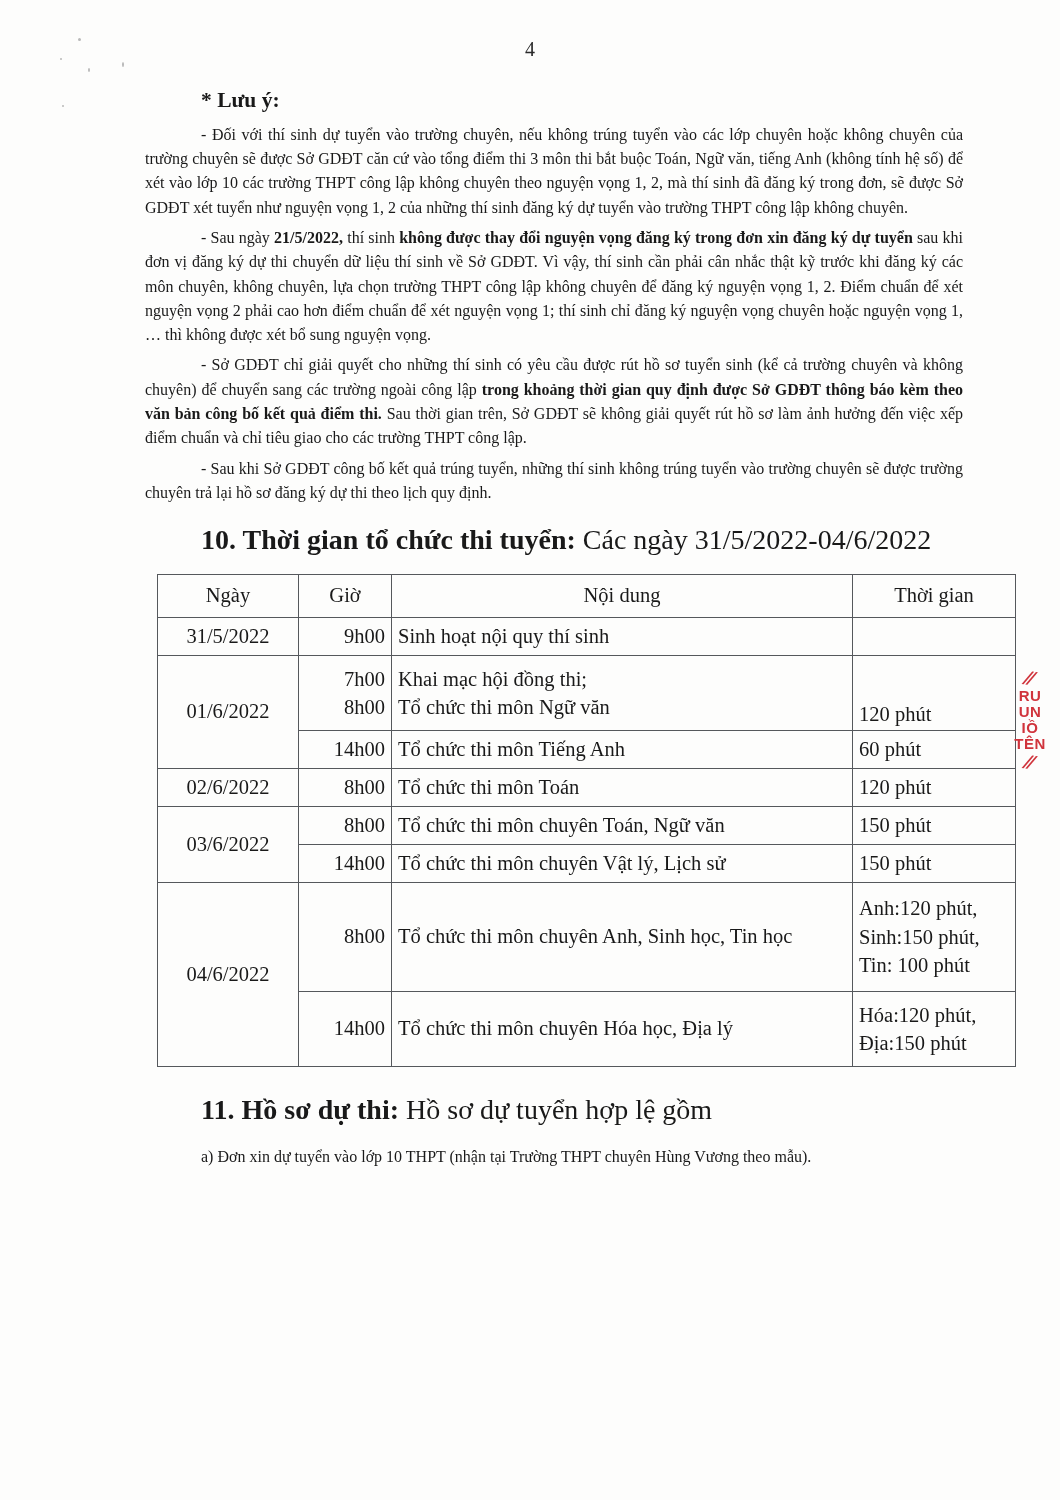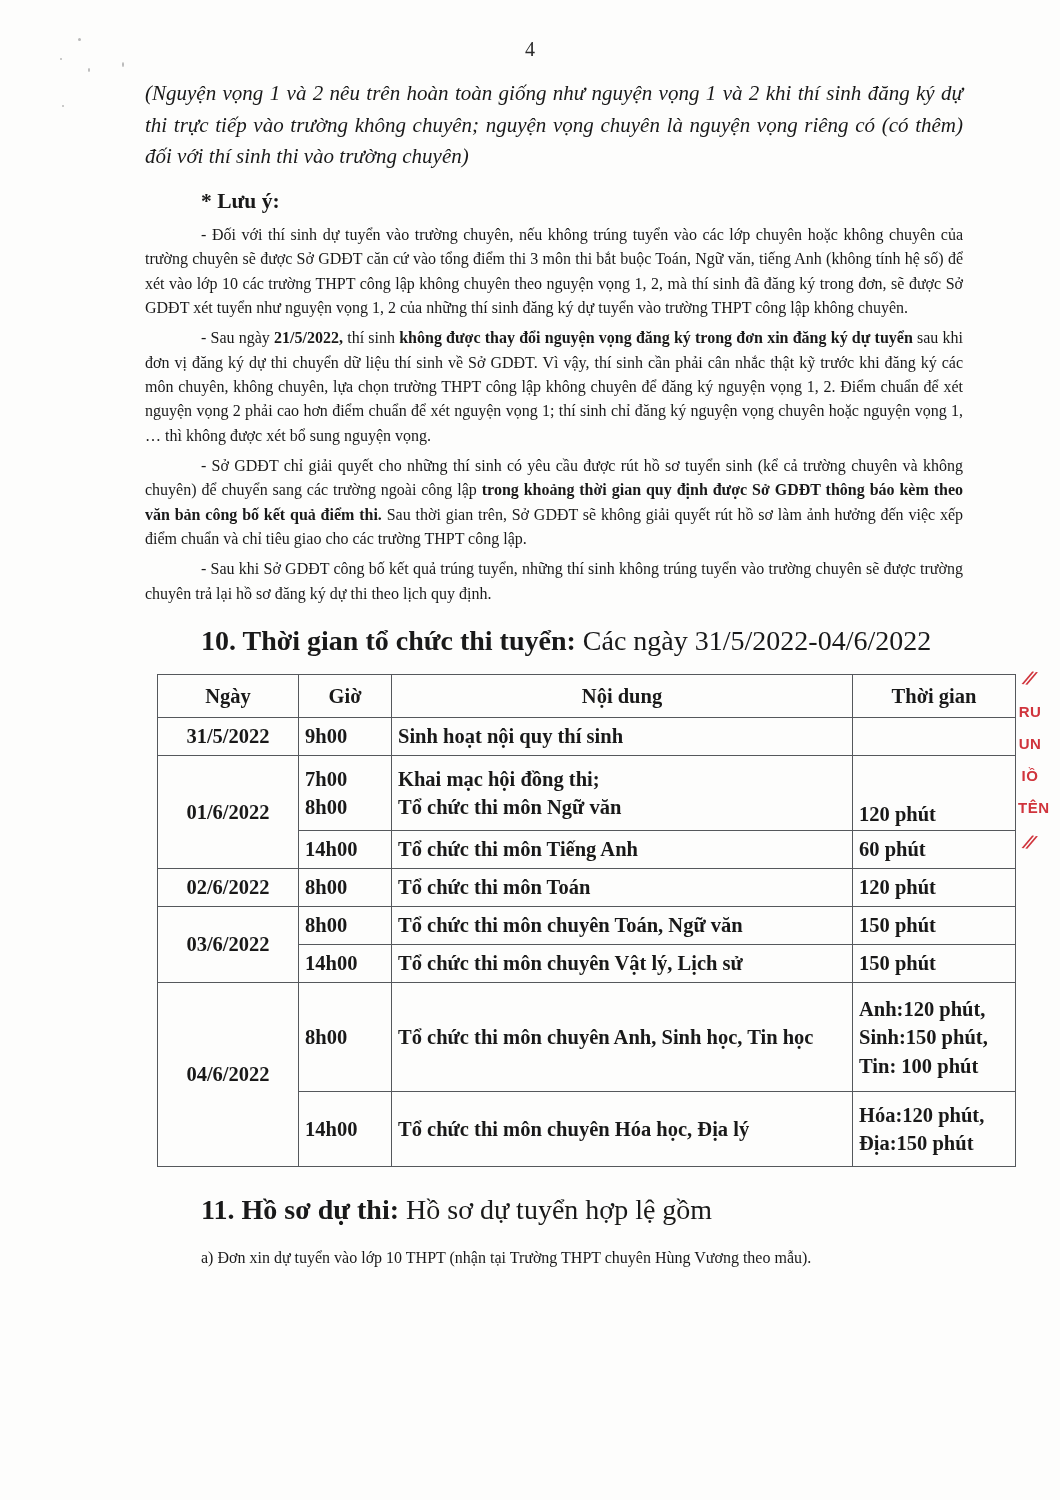--- a/index.html
+++ b/index.html
@@ -75,25 +75,25 @@
   table.sched {
     border-collapse: collapse;
     width: 806px;
     table-layout: fixed;
     font-size: 20.5px;
     color: #191919;
   }
   table.sched td, table.sched th {
     border: 1.4px solid #55585c;
     padding: 2px 6px;
-    font-weight: bold;
+    font-weight: normal;
     vertical-align: middle;
   }
   .c-date   { width: 128px; text-align: center; }
-  .c-time   { width: 80px;  text-align: left; }
+  .c-time   { width: 80px;  text-align: right; }
   .c-cont   { width: 448px; text-align: left; padding-left: 10px; }
   .c-dur    { width: 150px; text-align: left; }
   .th-row td { text-align: center; height: 38px; }
   .row-h    { height: 38px; }
   .multi-line { line-height: 1.38; }
   .tall-cell { height: 104px; }
   .mid-cell  { height: 70px; }
 
   
   .stamp {
@@ -109,21 +109,21 @@
     letter-spacing: 0.5px;
     text-align: center;
     font-weight: bold;
     user-select: none;
   }
   .stamp .slash {
     font-size: 20px;
     line-height: 1.0;
     transform: rotate(8deg);
   }
-  .stamp .letters div { margin: 16px; }
+  .stamp .letters div { margin: 0; }
 
   
   .speck {
     position: absolute;
     background: #b9b9b9;
     border-radius: 50%;
   }
 </style>
 </head>
 <body>
@@ -133,21 +133,20 @@
   <div class="speck" style="left:78px;top:38px;width:3px;height:3px;"></div>
   <div class="speck" style="left:122px;top:62px;width:2px;height:5px;"></div>
   <div class="speck" style="left:88px;top:68px;width:2px;height:4px;"></div>
   <div class="speck" style="left:62px;top:105px;width:2px;height:2px;"></div>
   <div class="speck" style="left:60px;top:58px;width:2px;height:2px;"></div>
 
   <div class="page-number">4</div>
 
   <div class="content">
 
-    <p class="italic-block">(Nguyện vọng 1 và 2 nêu trên hoàn toàn giống như nguyện vọng 1 và 2 khi thí sinh đăng ký dự thi trực tiếp vào trường không chuyên; nguyện vọng chuyên là nguyện vọng riêng có (có thêm) đối với thí sinh thi vào trường chuyên)</p>
 
     <p class="note-head">* Lưu ý:</p>
 
     <p class="indent para">- Đối với thí sinh dự tuyển vào trường chuyên, nếu không trúng tuyển vào các lớp chuyên hoặc không chuyên của trường chuyên sẽ được Sở GDĐT căn cứ vào tổng điểm thi 3 môn thi bắt buộc Toán, Ngữ văn, tiếng Anh (không tính hệ số) để xét vào lớp 10 các trường THPT công lập không chuyên theo nguyện vọng 1, 2, mà thí sinh đã đăng ký trong đơn, sẽ được Sở GDĐT xét tuyển như nguyện vọng 1, 2 của những thí sinh đăng ký dự tuyển vào trường THPT công lập không chuyên.</p>
 
     <p class="indent para"><span>- Sau ngày </span><b>21/5/2022,</b><span> thí sinh </span><b>không được thay đổi nguyện vọng đăng ký trong đơn xin đăng ký dự tuyển</b><span> sau khi đơn vị đăng ký dự thi chuyển dữ liệu thí sinh về Sở GDĐT. Vì vậy, thí sinh cần phải cân nhắc thật kỹ trước khi đăng ký các môn chuyên, không chuyên, lựa chọn trường THPT công lập không chuyên để đăng ký nguyện vọng 1, 2. Điểm chuẩn để xét nguyện vọng 2 phải cao hơn điểm chuẩn để xét nguyện vọng 1; thí sinh chỉ đăng ký nguyện vọng chuyên hoặc nguyện vọng 1, … thì không được xét bổ sung nguyện vọng.</span></p>
 
     <p class="indent para"><span>- Sở GDĐT chỉ giải quyết cho những thí sinh có yêu cầu được rút hồ sơ tuyển sinh (kể cả trường chuyên và không chuyên) để chuyển sang các trường ngoài công lập </span><b>trong khoảng thời gian quy định được Sở GDĐT thông báo kèm theo văn bản công bố kết quả điểm thi.</b><span> Sau thời gian trên, Sở GDĐT sẽ không giải quyết rút hồ sơ làm ảnh hưởng đến việc xếp điểm chuẩn và chỉ tiêu giao cho các trường THPT công lập.</span></p>
 
     <p class="indent para">- Sau khi Sở GDĐT công bố kết quả trúng tuyển, những thí sinh không trúng tuyển vào trường chuyên sẽ được trường chuyên trả lại hồ sơ đăng ký dự thi theo lịch quy định.</p>

